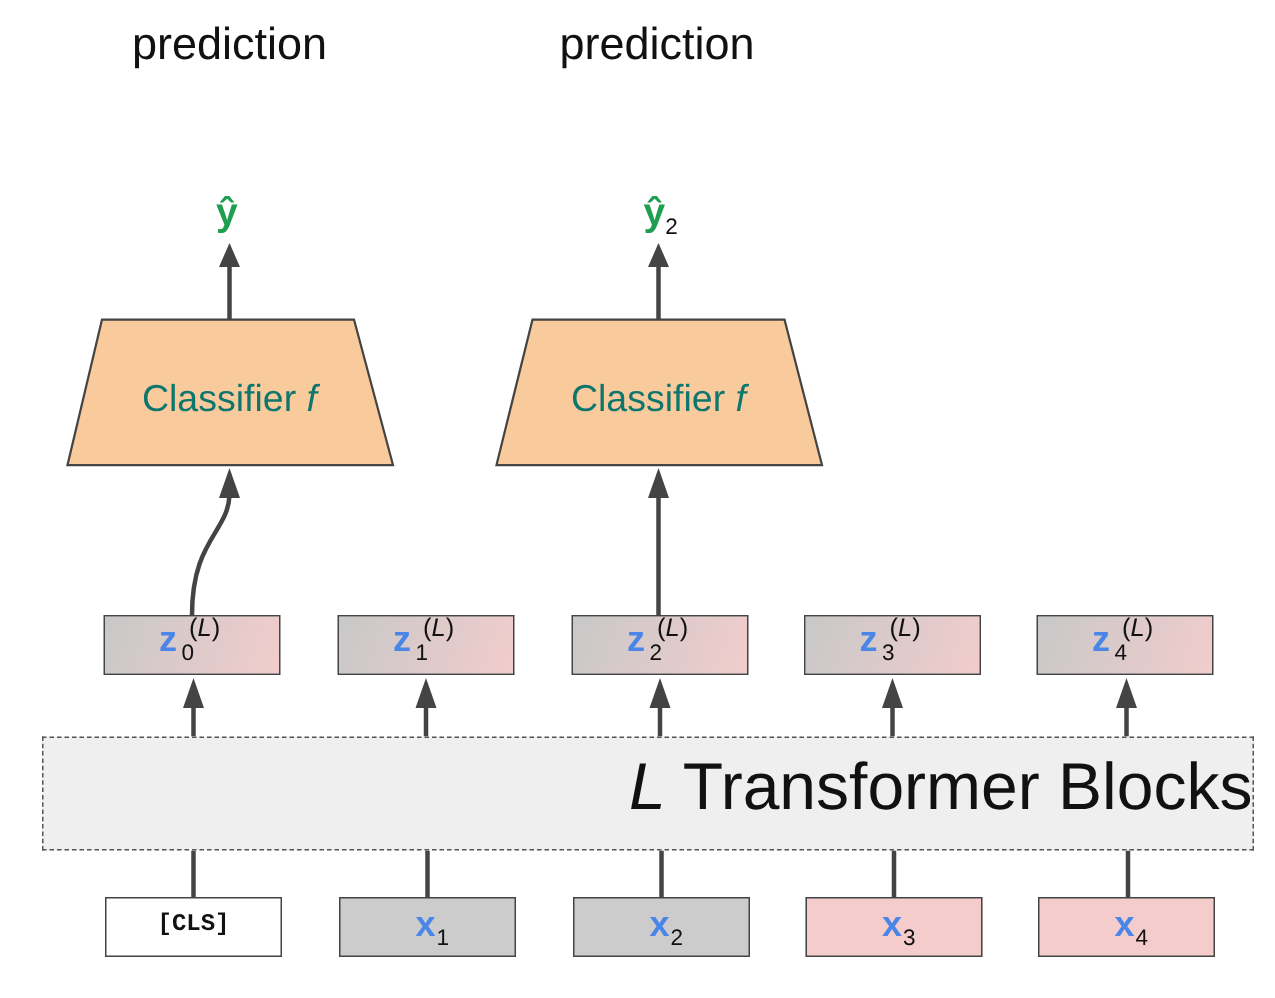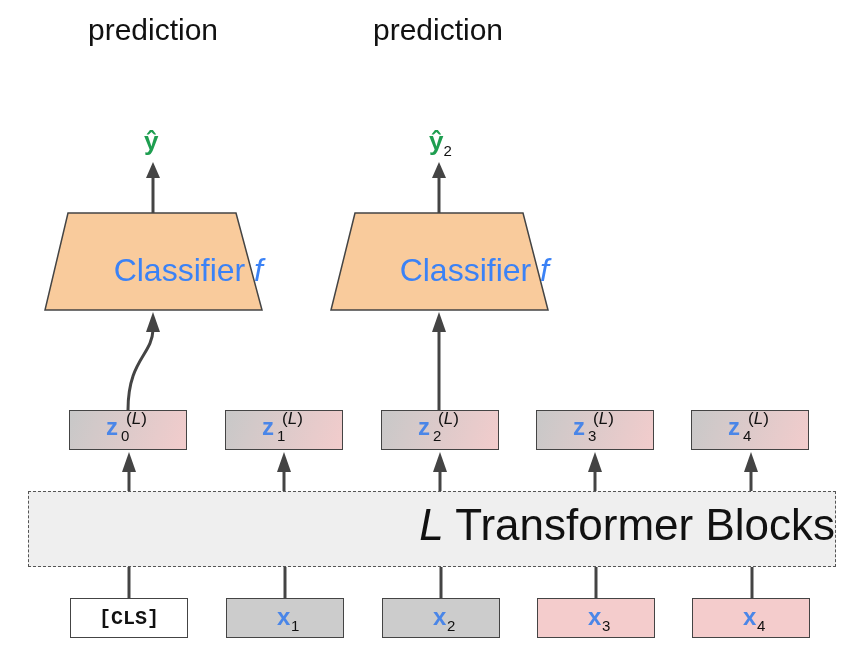--- a/index.html
+++ b/index.html
@@ -1,36 +1,36 @@
 <!DOCTYPE html>
 <html><head>
 <meta charset="utf-8">
 <style>
   html, body { margin:0; padding:0; background:#ffffff; }
   body { width:850px; height:665px; position:relative; overflow:hidden; font-family:"Liberation Sans", sans-serif; }
   svg { position:absolute; left:0; top:0; }
   .title { position:absolute; text-align:center; font-size:30px; line-height:36px; color:#111; width:280px; }
   .yhat { position:absolute; font-weight:bold; color:#1e9e50; font-size:26px; }
   .yhat sub { color:#111; font-weight:normal; font-size:15px; }
-  .clf-label { position:absolute; font-size:32px; color:#3b82f6; width:220px; text-align:right; }
+  .clf-label { position:absolute; font-size:25px; color:#0f766e; width:220px; text-align:center; }
   .clf-label i { font-style:italic; }
   .zbox { position:absolute; width:118px; height:40px; box-sizing:border-box; border:1.5px solid #444;
           background:linear-gradient(110deg, #c8c8c8 0%, #f2cccc 100%); }
   .zlab { position:absolute; left:36px; top:2px; font-size:24px; font-weight:bold; color:#4a86e8; }
   .zlab .sub { position:absolute; left:15px; top:14px; font-size:15px; color:#111; font-weight:normal; }
   .zlab .sup { position:absolute; left:20px; top:-4px; font-size:17px; color:#111; font-weight:normal; white-space:nowrap; }
   .zlab .sup i { font-style:italic; }
   .tblock { position:absolute; left:28px; top:491px; width:808px; height:76px; box-sizing:border-box;
             border:1.5px dashed #555; background:#efefef; }
   .tblock-label { position:absolute; left:0; right:0; top:8px; text-align:right; font-size:44px; color:#111; }
   .tblock-label i { font-style:italic; }
   .xbox { position:absolute; width:118px; height:40px; top:598px; box-sizing:border-box; border:1.5px solid #444; }
   .xlab { position:absolute; left:50px; top:4px; font-size:24px; font-weight:bold; color:#4a86e8; }
   .xlab .sub { position:absolute; left:14px; top:14px; font-size:15px; color:#111; font-weight:normal; }
-  .cls { position:absolute; left:0; right:0; top:8px; text-align:center; font-family:"Liberation Mono", monospace; font-weight:bold; font-size:20px; color:#111; }
+  .cls { position:absolute; left:0; right:0; top:8px; text-align:center; font-family:"Liberation Mono", monospace; font-weight:bold; font-size:16px; color:#111; }
 </style>
 </head>
 <body>
 
 <svg width="850" height="665">
   <defs>
     <marker id="ah" markerWidth="10" markerHeight="10" refX="5" refY="9" orient="auto-start-reverse" markerUnits="userSpaceOnUse" viewBox="0 0 10 10">
       <path d="M0,10 L5,0 L10,10 Z" fill="#444"></path>
     </marker>
   </defs>

